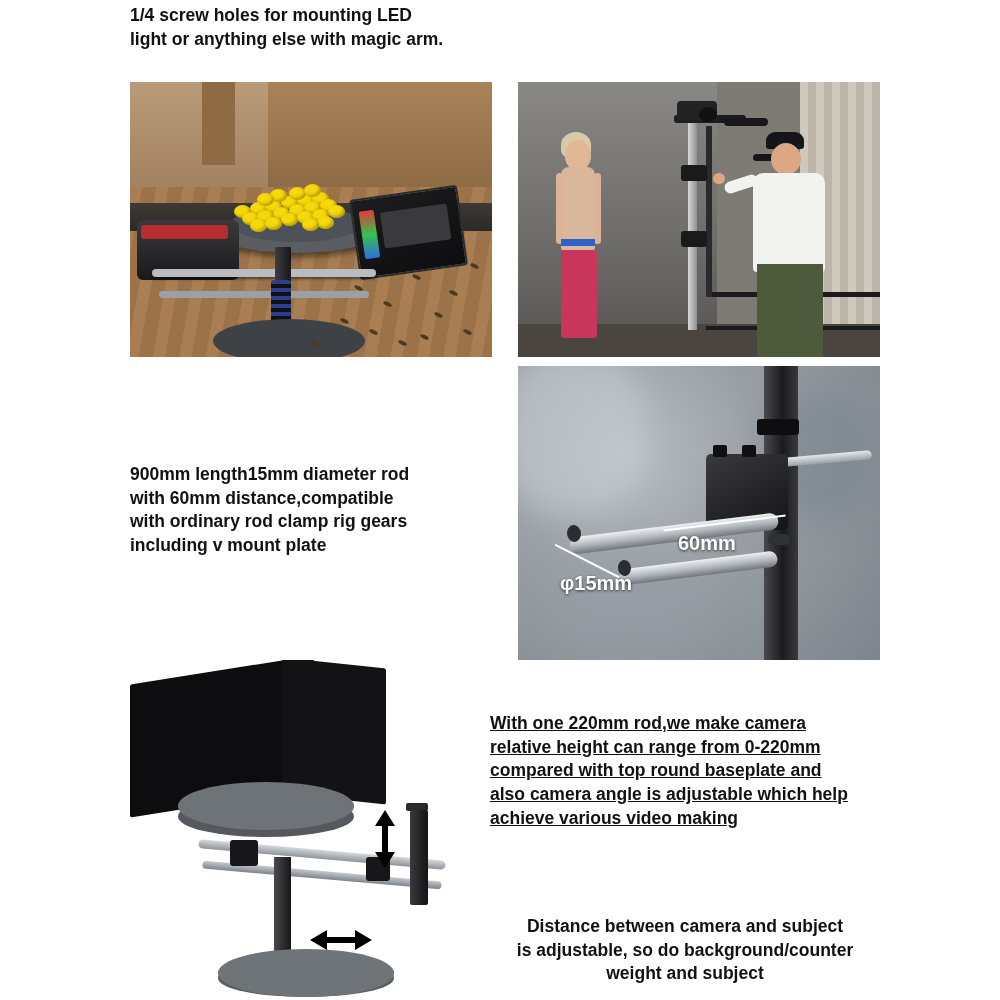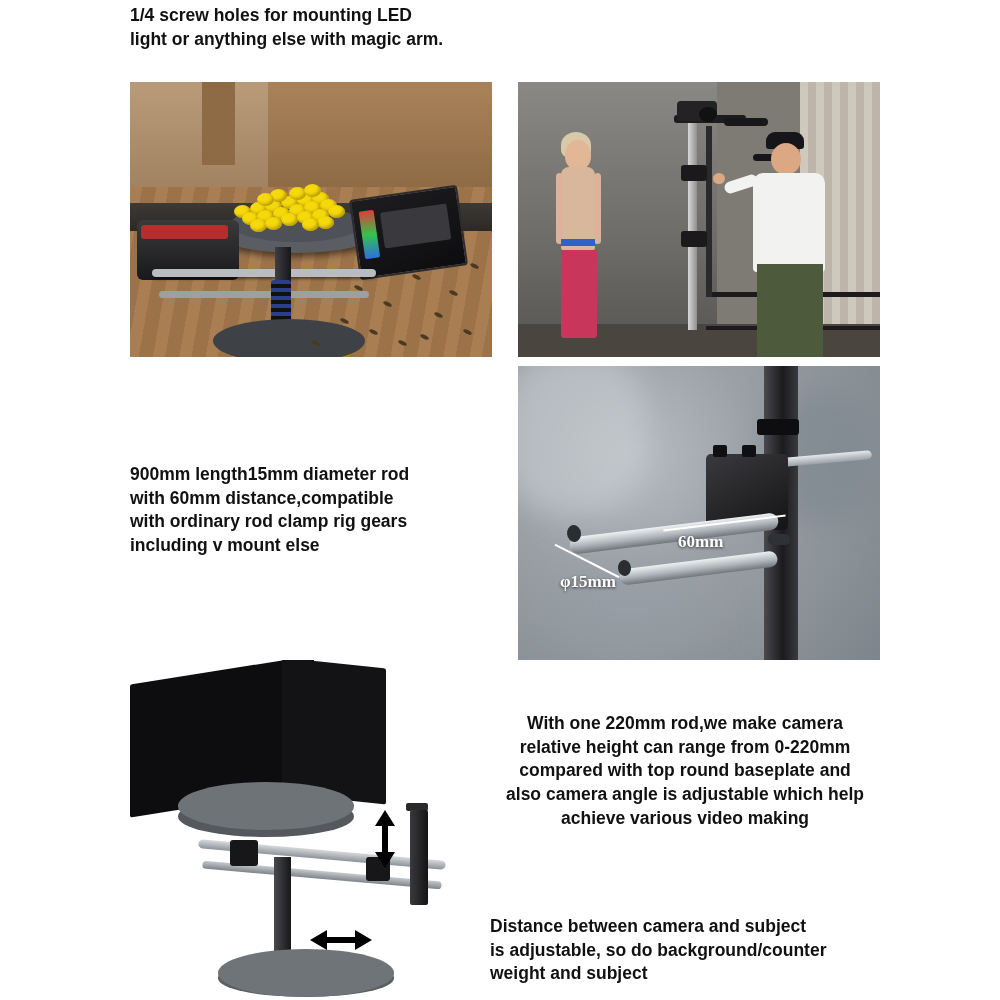--- a/index.html
+++ b/index.html
@@ -31,22 +31,22 @@
   .panel {
     position: absolute;
     overflow: hidden;
     background: #222;
   }
 
   
   #cap-screw   { left: 130px; top: 4px;   width: 370px; }
   #cap-fan     { left: 520px; top: 4px;   width: 400px; }
   #cap-rod     { left: 130px; top: 463px; width: 380px; }
-  #cap-height  { left: 490px; top: 712px; width: 390px; text-align: center; }
-  #cap-distance{ left: 490px; top: 915px; width: 390px; text-align: left; }
+  #cap-height  { left: 490px; top: 712px; width: 390px; text-align: left; text-decoration: underline; }
+  #cap-distance{ left: 490px; top: 915px; width: 390px; text-align: center; }
 
   
   #panel-lemons { left: 130px; top: 82px; width: 362px; height: 275px; }
   .p1-bg { position:absolute; inset:0; background: linear-gradient(180deg,#a98259 0%, #8a6742 45%, #6a4f33 100%); }
   .p1-wallL { position:absolute; left:0; top:0; width:38%; height:46%;
       background: linear-gradient(180deg,#b99a79,#9d7d5c); }
   .p1-wood { position:absolute; left:0; bottom:0; width:100%; height:62%;
       background: repeating-linear-gradient(100deg,#a97e52 0px,#a97e52 12px,#9c7249 12px,#9c7249 26px); }
   .p1-beam { position:absolute; left:20%; top:0; width:9%; height:30%; background:#8e6a45; }
   .p1-table { position:absolute; left:0; top:44%; width:100%; height:10%;
@@ -138,22 +138,22 @@
       background:linear-gradient(180deg,#e6e9ec,#9aa0a6); border-radius:5px; transform:rotate(-5deg); }
   .p3-rod1 { position:absolute; left:14%; top:54%; width:58%; height:17px;
       background:linear-gradient(180deg,#eef1f3,#aeb4b9 55%,#70767c); border-radius:9px; transform:rotate(-7deg); }
   .p3-rod2 { position:absolute; left:28%; top:66%; width:44%; height:16px;
       background:linear-gradient(180deg,#eef1f3,#aeb4b9 55%,#70767c); border-radius:9px; transform:rotate(-7deg); }
   .p3-rodEnd1 { position:absolute; left:13.5%; top:54%; width:14px; height:17px; background:#2b2e31; border-radius:50%; transform:rotate(-7deg); }
   .p3-rodEnd2 { position:absolute; left:27.5%; top:66%; width:13px; height:16px; background:#2b2e31; border-radius:50%; transform:rotate(-7deg); }
   .p3-knob { position:absolute; left:69%; top:57%; width:22px; height:11px; background:#2e3135; border-radius:5px; }
   .p3-dimline-60 { position:absolute; left:40%; top:53%; width:34%; height:2px;
       background:#ffffff; transform:rotate(-7deg); }
-  .p3-lbl { position:absolute; color:#ffffff; font-weight:bold; font-size:17px;
-      text-shadow: 0 1px 3px rgba(0,0,0,.7); font-family: Liberation Serif, serif; }
+  .p3-lbl { position:absolute; color:#ffffff; font-weight:bold; font-size:20px;
+      text-shadow: 0 1px 3px rgba(0,0,0,.7); }
   #p3-lbl60 { left: 160px; top: 166px; }
   #p3-lbl15 { left: 42px; top: 206px; }
   .p3-dimline-15 { position:absolute; left:9%; top:66%; width:20%; height:2px; background:#ffffff; transform:rotate(27deg); }
 
   
   #panel-rig { left: 118px; top: 660px; width: 400px; height: 340px; background:#ffffff; }
   .p4-screen { position:absolute; left:3%; top:3%; width:46%; height:39%;
       background:#0d0d0f; transform: skewY(-9deg); border-radius:2px; }
   .p4-screen2 { position:absolute; left:41%; top:1%; width:26%; height:40%;
       background:#131316; transform: skewY(6deg); border-radius:2px; }
@@ -283,21 +283,21 @@
     <div class="p2-manHead"></div>
     <div class="p2-manArm"></div>
     <div class="p2-manHand"></div>
     <div class="p2-manBody"></div>
     <div class="p2-manPants"></div>
   </div>
 
   <div class="caption" id="cap-rod">900mm length15mm diameter rod
 with 60mm distance,compatible
 with ordinary rod clamp rig gears
-including v mount else</div>
+including v mount plate</div>
 
   <div class="panel" id="panel-rod">
     <div class="p3-bg"></div>
     <div class="p3-blur1"></div>
     <div class="p3-blur2"></div>
     <div class="p3-blur3"></div>
     <div class="p3-pole"></div>
     <div class="p3-poleJoint"></div>
     <div class="p3-rodTop"></div>
     <div class="p3-block"></div>

